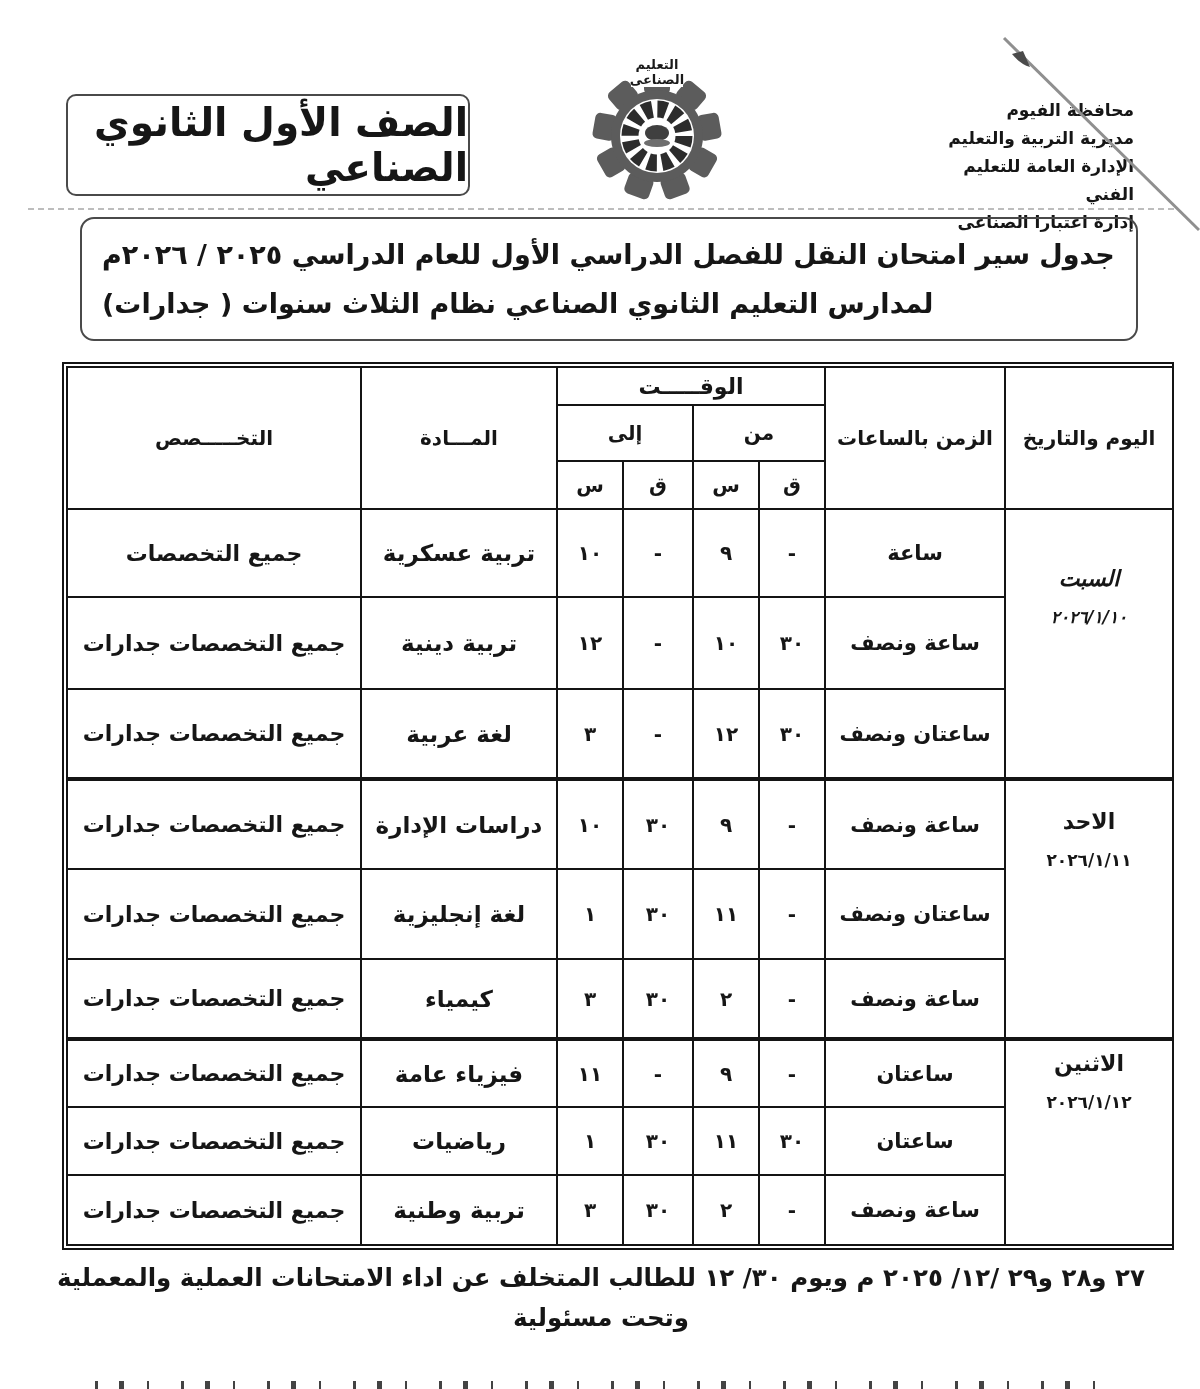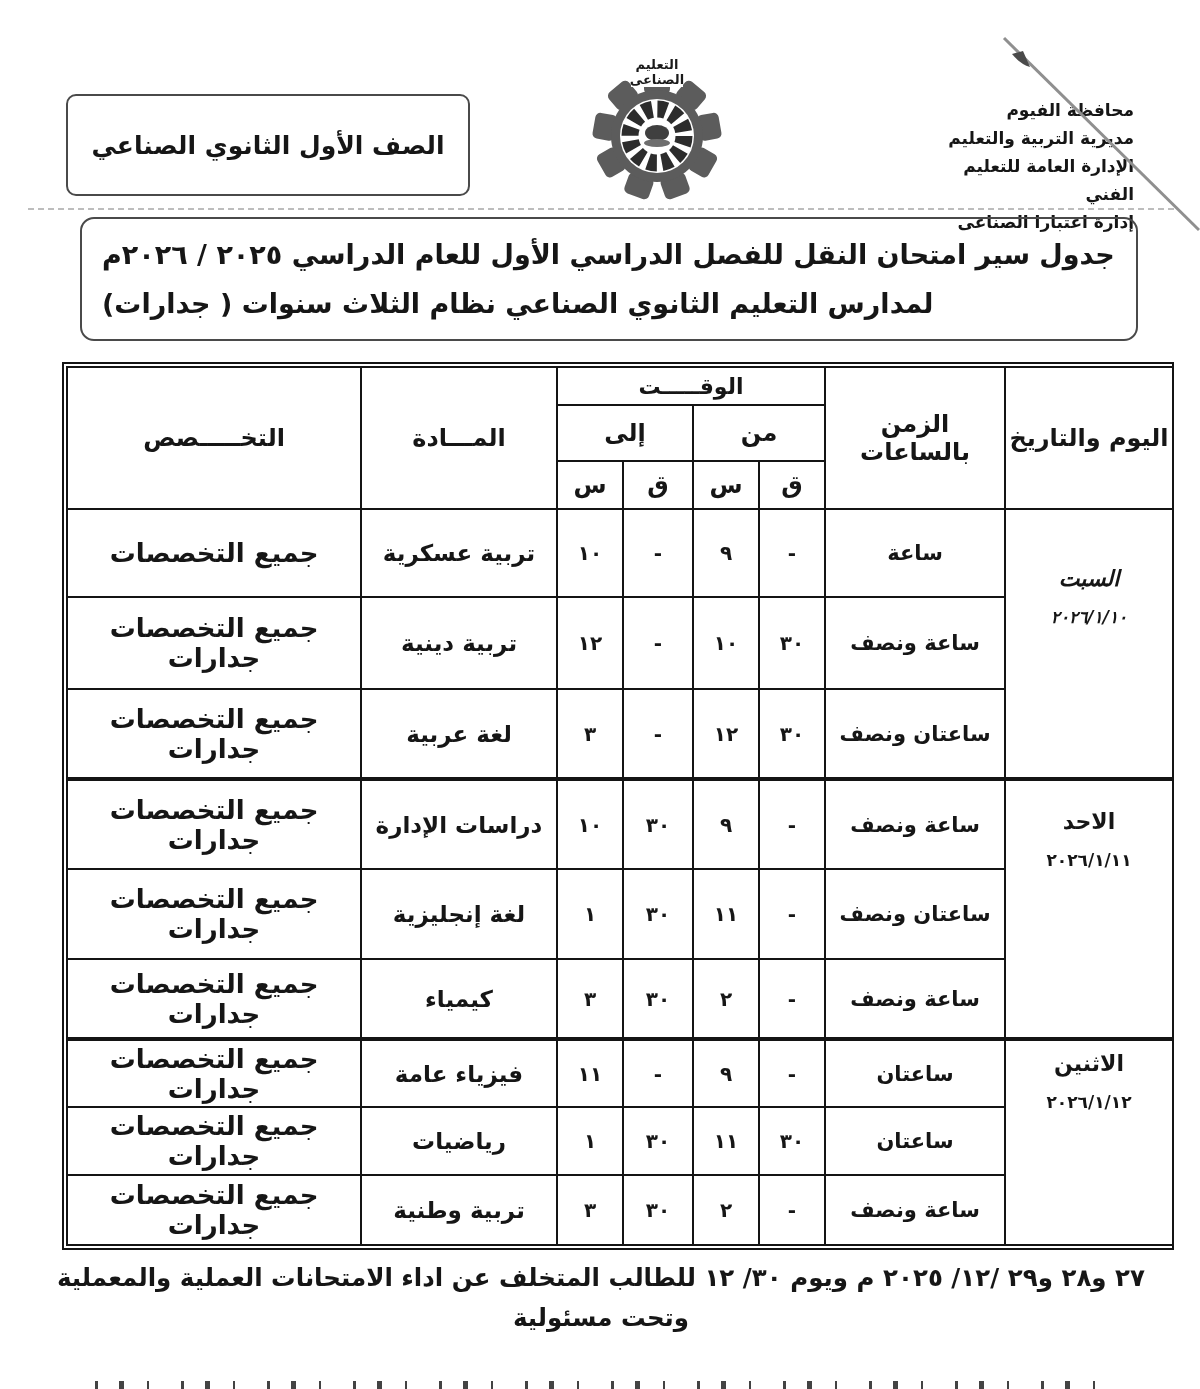--- a/index.html
+++ b/index.html
@@ -5,21 +5,21 @@
   html,body{margin:0;padding:0;background:#e8e8e8;}
   .page{
     position:relative;width:1200px;height:1389px;background:#ffffff;
     overflow:hidden;margin:0 auto;
     font-family:"DejaVu Sans",sans-serif;color:#161616;font-weight:bold;
   }
   
   .class-box{
     position:absolute;left:66px;top:94px;width:400px;height:98px;
     border:2px solid #4a4a4a;border-radius:10px;direction:rtl;
-    display:flex;align-items:center;justify-content:center;font-size:25px;
+    display:flex;align-items:center;justify-content:center;font-size:39px;
   }
   
   .letterhead{
     position:absolute;left:920px;top:96px;width:214px;direction:rtl;
     text-align:right;font-size:17px;line-height:28px;
   }
   
   .logo{position:absolute;left:572px;top:56px;width:170px;height:152px;}
   
   .sep-dashed{position:absolute;left:28px;top:208px;width:1146px;border-top:2px dashed #9a9a9a;opacity:.65;}
@@ -34,26 +34,26 @@
   }
   
   .stray{position:absolute;left:133px;top:366px;font-size:20px;color:#2a2a2a;}
   
   .table-wrap{
     position:absolute;left:62px;top:362px;width:1112px;
     border:2px solid #141414;padding:2px;box-sizing:border-box;background:#fff;
   }
   table{border-collapse:collapse;width:100%;table-layout:fixed;direction:rtl;}
   th,td{border:2px solid #141414;text-align:center;vertical-align:middle;padding:0;overflow:hidden;}
-  th{font-size:24px;}
+  th{font-size:20px;}
   .th-time{font-size:22px;}
   td.dur{font-size:21px;}
   td.num{font-size:20px;}
   td.subj{font-size:23px;}
-  td.spec{font-size:26px;}
+  td.spec{font-size:22px;}
   td.daycell{vertical-align:top;font-size:22px;}
   td.daycell .dayname{display:block;margin-bottom:16px;}
   td.daycell .daydate{display:block;font-size:17px;}
   .pt-sat{padding-top:56px;font-style:italic;}
   .pt-sun{padding-top:28px;}
   .pt-mon{padding-top:10px;}
   tr.grp td{border-top:4px solid #141414;}
   
   .footer{
     position:absolute;left:28px;top:1258px;width:1146px;direction:rtl;

